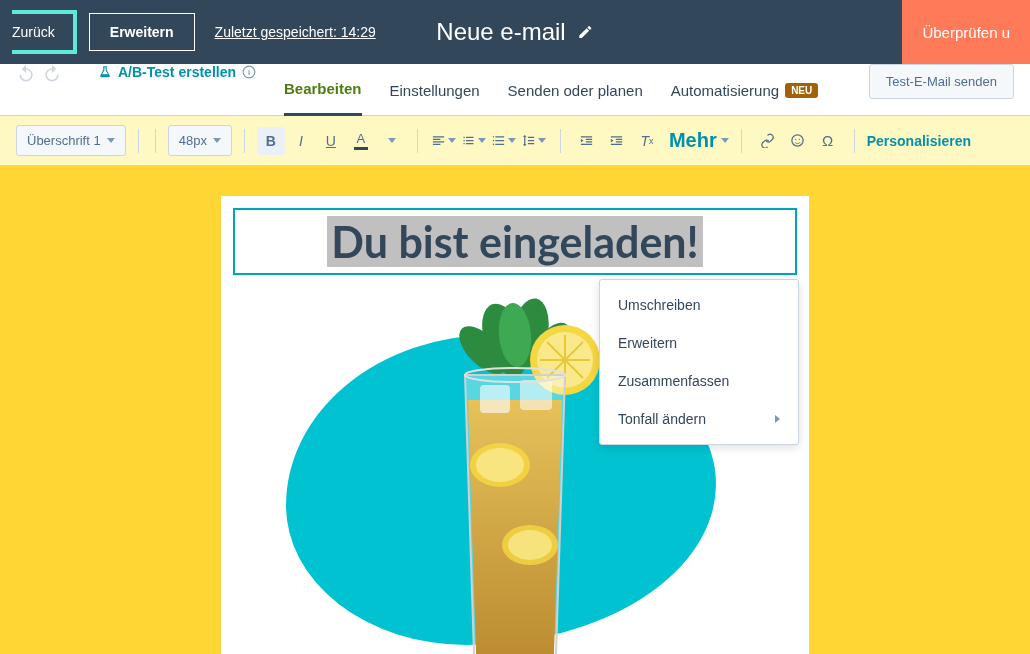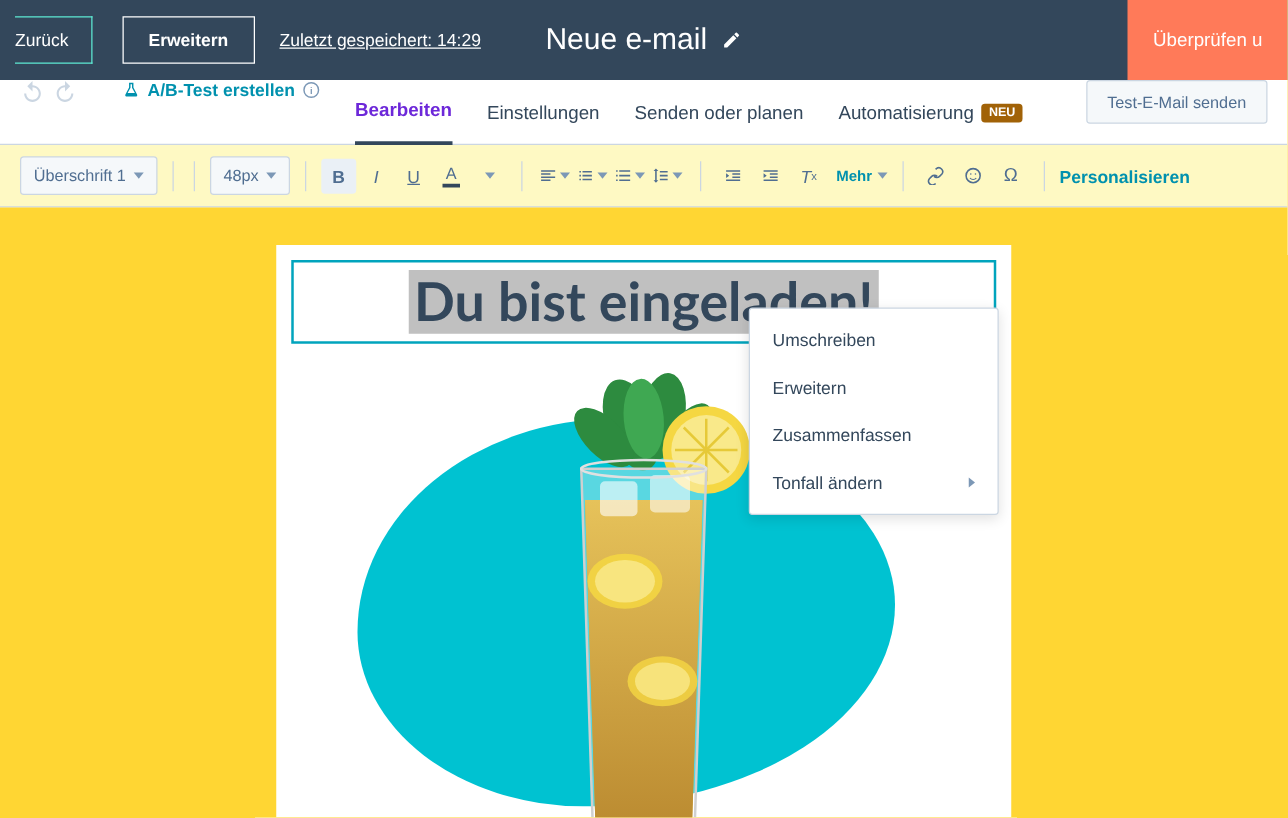--- a/index.html
+++ b/index.html
@@ -1,68 +1,68 @@
 <!DOCTYPE html>
 <html><head>
 <meta charset="utf-8">
 <style>
 * { box-sizing: border-box; margin: 0; padding: 0; }
 body { font-family: -apple-system, BlinkMacSystemFont, "Segoe UI", Helvetica, Arial, sans-serif; width: 1030px; height: 654px; overflow: hidden; background: #fff; }
 
 
 .top-header { background: #33475b; height: 64px; display: flex; align-items: center; padding: 0 12px; color: #fff; position: relative; }
-.btn-outline { border: 1px solid #5eead4; background: transparent; color: #fff; padding: 10px 18px; font-size: 14px; cursor: pointer; margin-right: 24px; font-weight: 500; }
+.btn-outline { border: 4px solid #5eead4; background: transparent; color: #fff; padding: 10px 18px; font-size: 14px; cursor: pointer; margin-right: 12px; font-weight: 500; }
 .btn-outline:first-child { border-left: none; padding-left: 0; }
 .btn-save { border: 1px solid #fff; background: transparent; color: #fff; padding: 10px 20px; font-size: 14px; cursor: pointer; font-weight: 600; }
 .last-saved { margin-left: 20px; text-decoration: underline; font-size: 14px; cursor: pointer; }
 .title-wrap { position: absolute; left: 50%; transform: translateX(-50%); display: flex; align-items: center; gap: 12px; }
 .title-text { font-size: 24px; font-weight: 400; }
 .pencil { width: 16px; height: 16px; fill: #fff; cursor: pointer; }
 .btn-primary { background: #ff7a59; color: #fff; border: none; padding: 12px 20px; font-size: 15px; font-weight: 500; cursor: pointer; position: absolute; right: 0; top: 0; height: 64px; }
 
 
 .tab-bar { display: flex; align-items: flex-start; height: 52px; border-bottom: 1px solid #cbd6e2; padding: 0 16px; gap: 28px; background: #fff; }
 .history-btns { display: flex; gap: 6px; margin-right: 8px; }
 .history-ico { width: 20px; height: 20px; fill: #cbd6e2; cursor: pointer; }
 .ab-test { color: #0091ae; font-size: 14px; font-weight: 600; display: flex; align-items: center; gap: 6px; cursor: pointer; }
 .ab-test .flask { width: 14px; height: 14px; fill: #0091ae; }
 .info-ico { width: 14px; height: 14px; fill: #7c98b6; }
 .tab { font-size: 15px; color: #33475b; cursor: pointer; height: 52px; display: flex; align-items: center; font-weight: 500; }
-.tab.active { color: #6d28d9; font-weight: 700; border-bottom: 3px solid #33475b; }
+.tab.active { color: #4d7c0f; font-weight: 700; border-bottom: 3px solid #33475b; }
 .badge-new { background: #a16207; color: #fff; font-size: 10px; font-weight: 700; padding: 2px 6px; border-radius: 3px; margin-left: 6px; }
 .btn-test { margin-left: auto; border: 1px solid #cbd6e2; background: #f5f8fa; color: #506e91; padding: 9px 16px; font-size: 13px; cursor: pointer; border-radius: 3px; }
 
 
 .toolbar { display: flex; align-items: center; height: 50px; padding: 0 16px; gap: 8px; border-bottom: 1px solid #cbd6e2; background: #fef9c3; }
 .tool-select { border: 1px solid #cbd6e2; background: #f5f8fa; color: #506e91; padding: 7px 10px; font-size: 13px; cursor: pointer; border-radius: 3px; display: flex; align-items: center; gap: 6px; }
 .tool-select.font { min-width: 110px; justify-content: space-between; }
 .tool-select.size { min-width: 54px; justify-content: space-between; }
 .caret { width: 0; height: 0; border-left: 4px solid transparent; border-right: 4px solid transparent; border-top: 5px solid #7c98b6; }
 .tool-group { display: flex; align-items: center; gap: 2px; }
 .tool-btn { width: 28px; height: 28px; display: flex; align-items: center; justify-content: center; color: #506e91; cursor: pointer; font-size: 14px; border-radius: 3px; }
 .tool-btn.active { background: #eaf0f6; }
 .tool-btn svg { width: 15px; height: 15px; fill: #506e91; }
 .tool-btn .caret { margin-left: 2px; }
 .sep { width: 1px; height: 24px; background: #cbd6e2; margin: 0 4px; }
-.more-link { color: #0091ae; font-size: 12px; font-weight: 600; display: flex; align-items: center; gap: 4px; cursor: pointer; }
+.more-link { color: #0091ae; font-size: 20px; font-weight: 600; display: flex; align-items: center; gap: 4px; cursor: pointer; }
 .personalize { color: #0091ae; font-size: 14px; font-weight: 600; cursor: pointer; }
 
 
 .canvas-wrap { background: #ffd633; height: calc(654px - 64px - 52px - 50px); padding: 30px 0 0 0; display: flex; justify-content: center; overflow: hidden; position: relative; }
 .email-body { width: 588px; background: #fff; position: relative; }
 .heading-block { border: 2px solid #00a4bd; margin: 12px 12px 0 12px; padding: 6px; text-align: center; }
 .heading-text { font-size: 43px; font-weight: 700; color: #33475b; background: #c0c0c0; display: inline; padding: 0 4px; font-family: "Lato", sans-serif; }
 .image-area { position: relative; height: 360px; margin-top: 20px; overflow: hidden; }
 .blob { position: absolute; width: 430px; height: 310px; left: 65px; top: 40px; background: #00c2d1; border-radius: 48% 52% 58% 42% / 55% 48% 52% 45%; }
 
 
 .glass-svg { position: absolute; left: 50%; transform: translateX(-50%); top: -10px; width: 220px; height: 400px; }
 
 
-.context-menu { position: absolute; right: 10px; top: 50px; width: 200px; background: #fff; border: 1px solid #cbd6e2; box-shadow: 0 3px 10px rgba(0,0,0,0.12); border-radius: 3px; padding: 6px 0; z-index: 10; }
+.context-menu { position: absolute; right: 10px; top: 83px; width: 200px; background: #fff; border: 1px solid #cbd6e2; box-shadow: 0 3px 10px rgba(0,0,0,0.12); border-radius: 3px; padding: 6px 0; z-index: 10; }
 .menu-item { padding: 11px 18px; font-size: 14px; color: #33475b; cursor: pointer; display: flex; align-items: center; justify-content: space-between; }
 .chev { width: 0; height: 0; border-top: 4px solid transparent; border-bottom: 4px solid transparent; border-left: 5px solid #7c98b6; }
 </style>
 </head>
 <body>
 
 <div class="top-header">
   <button class="btn-outline">Zurück</button>
   <button class="btn-save">Erweitern</button>
   <span class="last-saved">Zuletzt gespeichert: 14:29</span>

